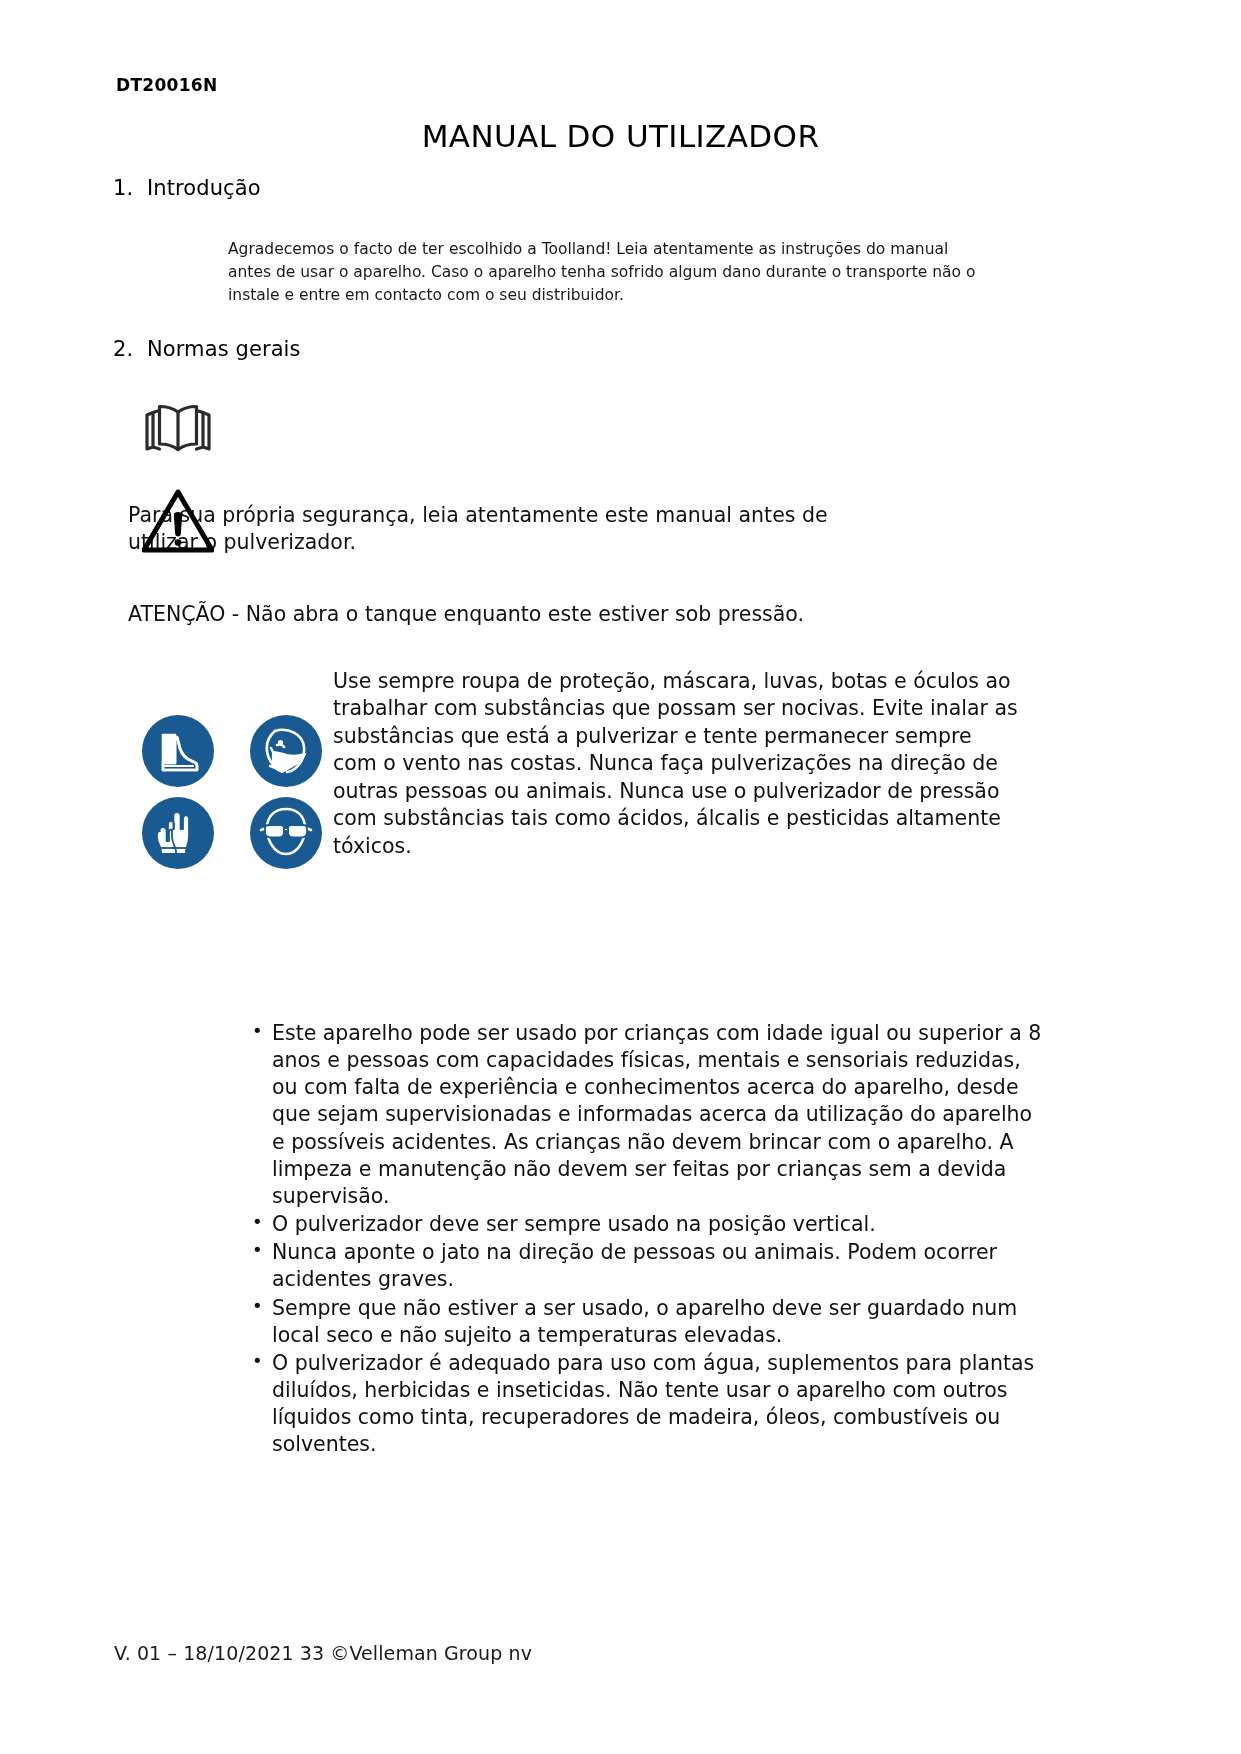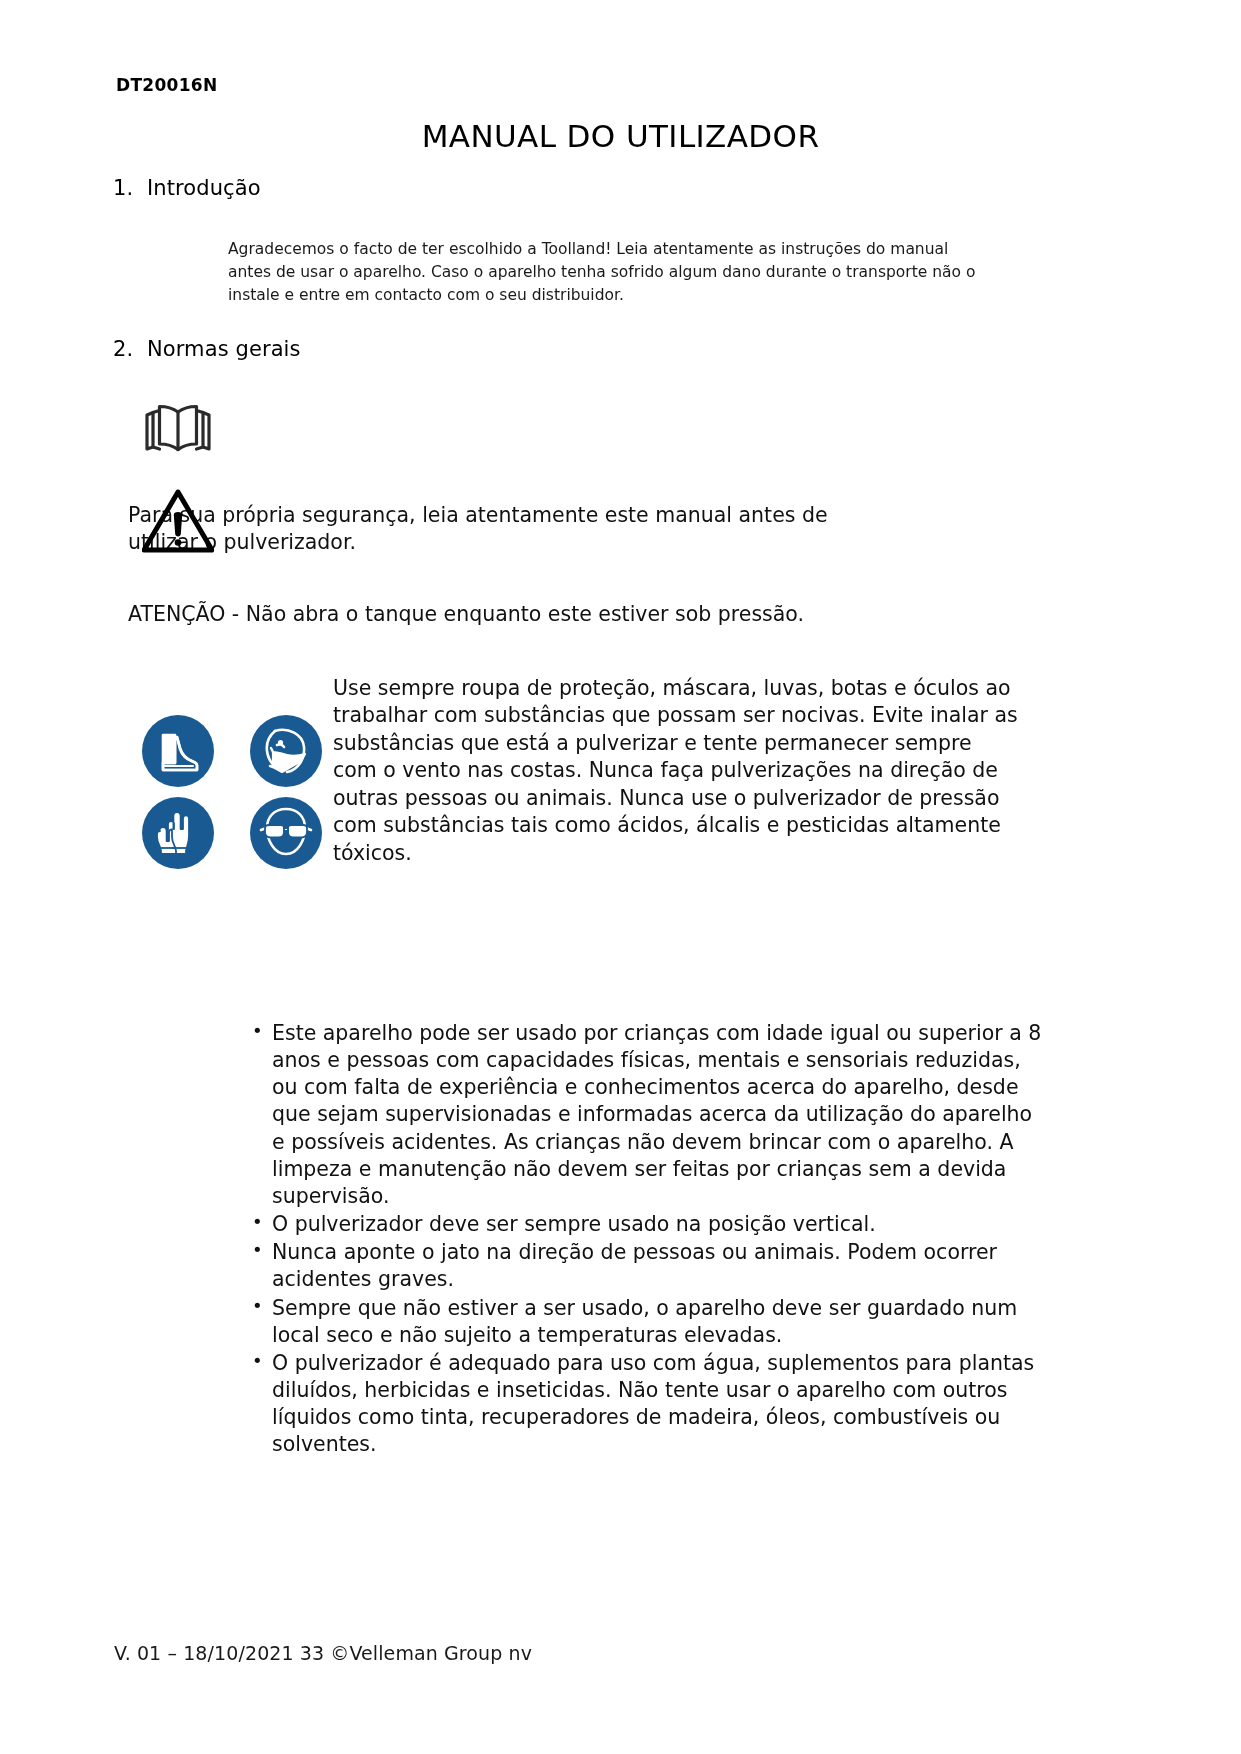--- a/index.html
+++ b/index.html
@@ -96,21 +96,21 @@
   #notice-warn2  { left: 128px; top: 578px; width: 900px; }
   #notice-warn2 .txt { width: 780px; padding-top: 6px; }
 
   
   #ppe-block {
     position: absolute;
     left: 128px;
     top: 668px;
     width: 890px;
     display: flex;
-    align-items: center;
+    align-items: flex-start;
   }
   #ppe-block .ppe-grid {
     width: 205px;
     flex: 0 0 205px;
     display: grid;
     grid-template-columns: repeat(2, 100px);
     grid-template-rows: repeat(2, 82px);
     gap: 0px 8px;
     padding-top: 42px;
   }

